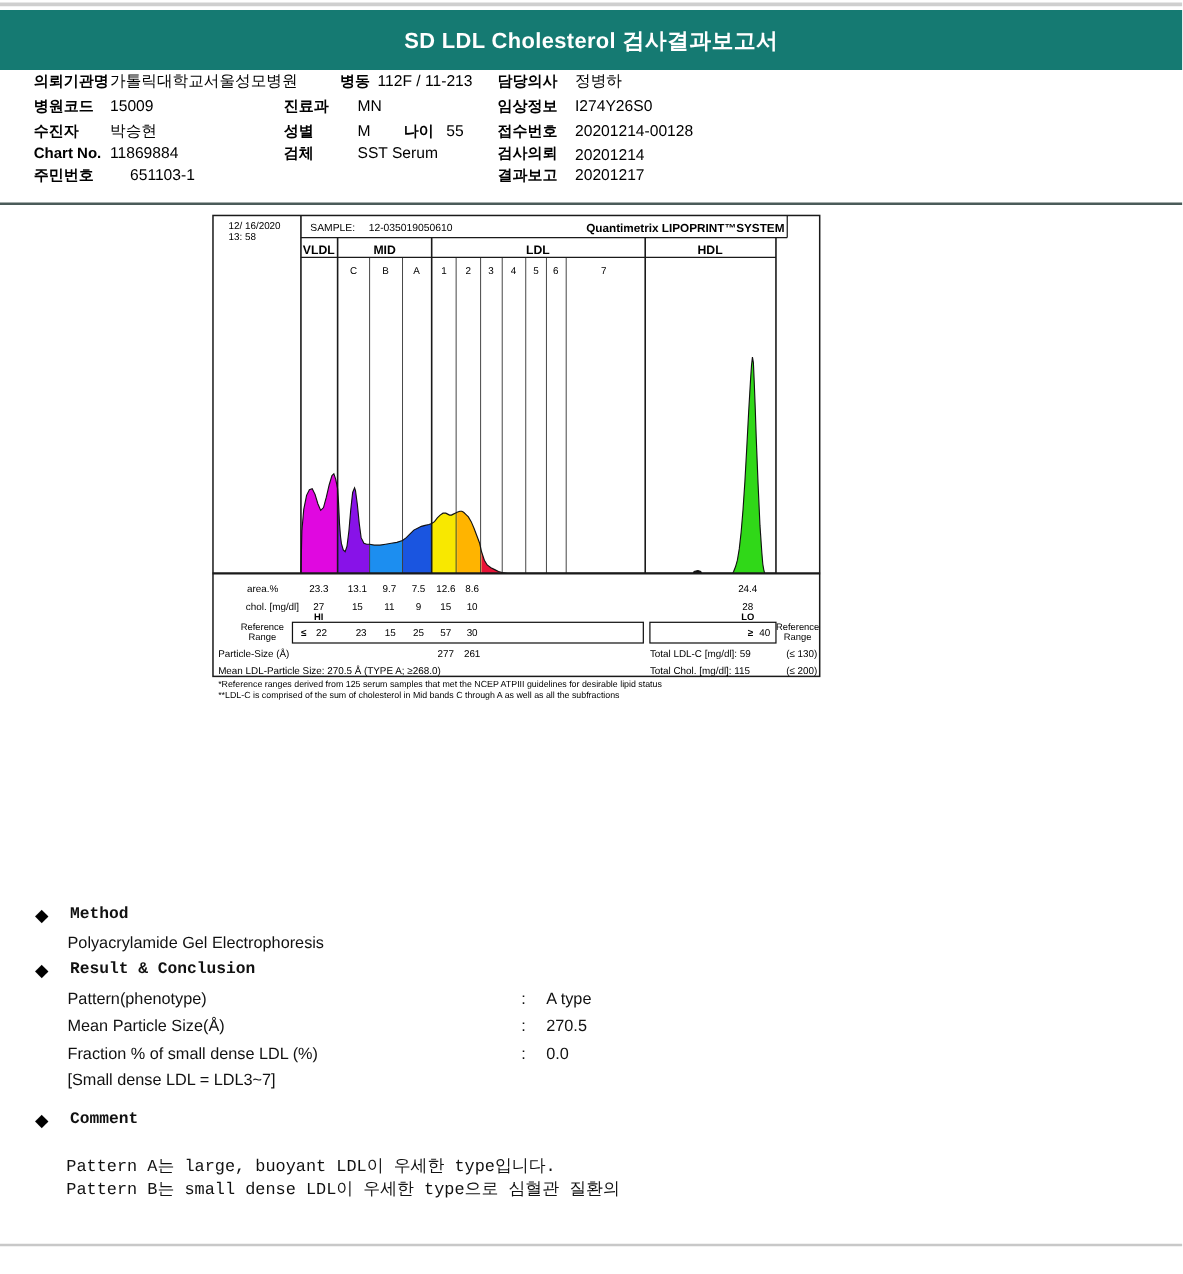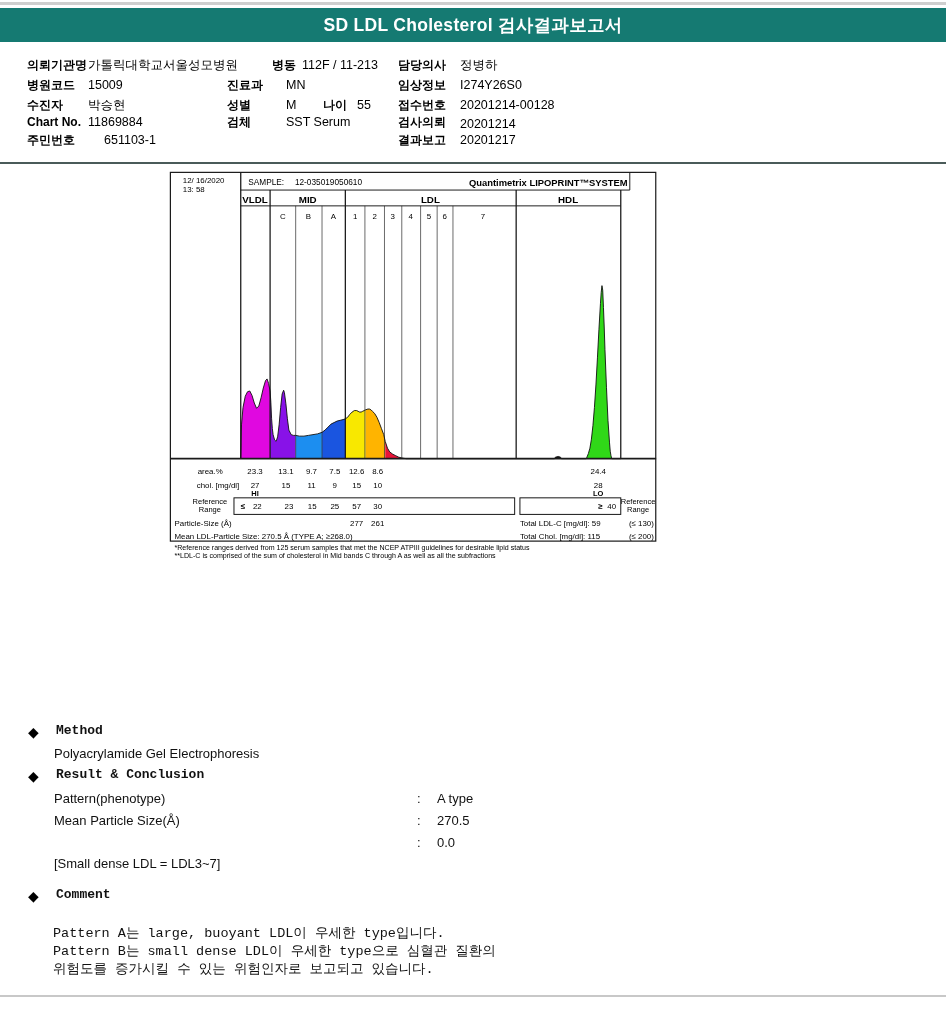--- a/index.html
+++ b/index.html
@@ -1,19 +1,19 @@
 <!DOCTYPE html>
 <html><head>
 <meta charset="utf-8">
 <style>
   html,body{margin:0;padding:0;background:#fff;}
   .page{position:relative;width:946px;height:1019px;background:#fff;overflow:hidden;
         font-family:"Liberation Sans",sans-serif;color:#111;}
   .topline{position:absolute;left:0;top:2px;width:946px;height:3px;background:#cfcfcf;}
-  .titlebar{position:absolute;left:0;top:8px;width:946px;height:34px;background:#157a72;
+  .titlebar{position:absolute;left:0;top:8px;width:946px;height:48px;background:#157a72;
             display:flex;align-items:center;justify-content:center;}
   .titlebar span{color:#fff;font-weight:bold;font-size:17.5px;letter-spacing:.3px;}
   .plabel{position:absolute;font-weight:bold;font-size:12px;line-height:14px;white-space:pre;color:#000;}
   .pval{position:absolute;font-size:12.5px;line-height:14px;white-space:pre;color:#000000;}
   .divider{position:absolute;left:0;top:162px;width:946px;height:2px;background:#4a5b59;}
   .chartwrap{position:absolute;left:143px;top:172px;}
   .sec-diamond{position:absolute;font-size:14px;color:#000;}
   .sec-head{position:absolute;font-family:"Liberation Mono",monospace;font-weight:bold;font-size:13px;white-space:pre;}
   .sec-body{position:absolute;font-family:Liberation Sans, sans-serif;font-size:13px;white-space:pre;}
   .sec-kr{position:absolute;font-family:"Liberation Mono",monospace;font-size:13.5px;white-space:pre;}
@@ -195,25 +195,25 @@
   <span class="sec-head" style="left:56px;top:767px">Result &amp; Conclusion</span>
 
   <span class="sec-body" style="left:54px;top:791px">Pattern(phenotype)</span>
   <span class="sec-body" style="left:417px;top:791px">:</span>
   <span class="sec-body" style="left:437px;top:791px">A type</span>
 
   <span class="sec-body" style="left:54px;top:813px">Mean Particle Size(Å)</span>
   <span class="sec-body" style="left:417px;top:813px">:</span>
   <span class="sec-body" style="left:437px;top:813px">270.5</span>
 
+  <span class="sec-body" style="left:54px;top:835px">Fraction % of small dense LDL (%)</span>
   <span class="sec-body" style="left:417px;top:835px">:</span>
   <span class="sec-body" style="left:437px;top:835px">0.0</span>
 
   <span class="sec-body" style="left:54px;top:856px">[Small dense LDL = LDL3~7]</span>
 
   <span class="sec-diamond" style="left:28px;top:888px">◆</span>
   <span class="sec-head" style="left:56px;top:887px">Comment</span>
   <span class="sec-kr" style="left:53px;top:924px">Pattern A는 large, buoyant LDL이 우세한 type입니다.</span>
   <span class="sec-kr" style="left:53px;top:942px">Pattern B는 small dense LDL이 우세한 type으로 심혈관 질환의</span>
-  <span class="sec-kr" style="left:53px;top:960px">위험도를 증가시킬 수 있는 위험인자로 보고되고 있습니다.</span>
 
   <div class="botline"></div>
 </div>
 
 </body></html>

